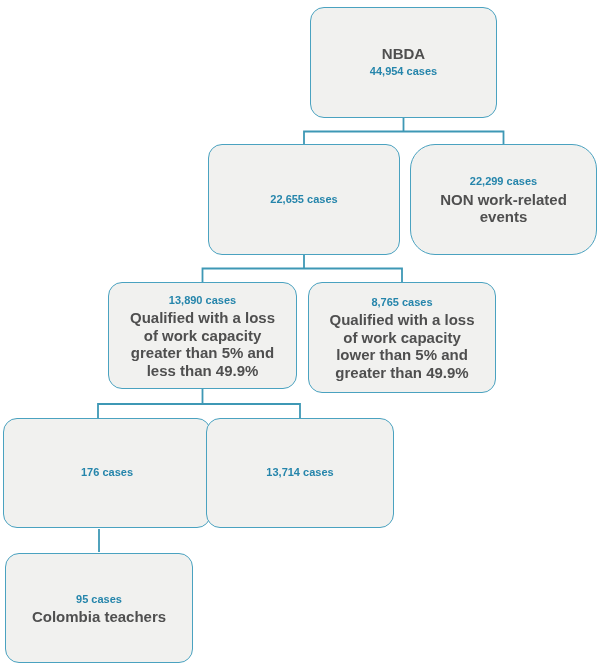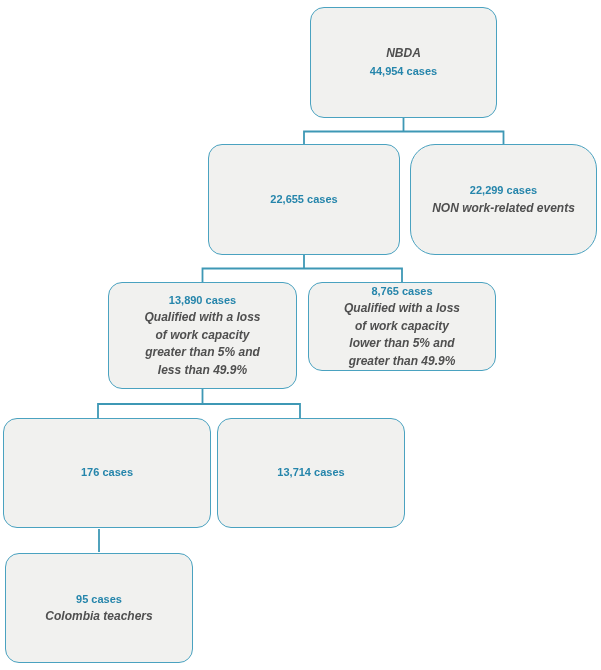--- a/index.html
+++ b/index.html
@@ -46,32 +46,31 @@
   .cases {
     color: var(--accent);
     font-weight: bold;
     font-size: 11px;
     line-height: 17.5px;
     white-space: pre-line;
   }
   .label {
     color: var(--text);
     font-weight: bold;
-    font-size: 12px;
+    font-size: 15px;
     line-height: 17.5px;
     white-space: pre-line;
-    font-style: italic;
   }
   #node-nbda              { left: 310px; top: 7px;   width: 187px; height: 111px; }
   #node-work-related      { left: 208px; top: 144px; width: 192px; height: 111px; }
   #node-non-work-related  { left: 410px; top: 144px; width: 187px; height: 111px; border-radius: 25px; }
   #node-loss-greater      { left: 108px; top: 282px; width: 189px; height: 107px; }
-  #node-loss-lower        { left: 308px; top: 282px; width: 188px; height: 89px; }
+  #node-loss-lower        { left: 308px; top: 282px; width: 188px; height: 111px; }
   #node-comm-disorders    { left: 3px;   top: 418px; width: 208px; height: 110px; }
-  #node-other-diseases    { left: 206px; top: 418px; width: 188px; height: 110px; margin-left: 11px; }
+  #node-other-diseases    { left: 206px; top: 418px; width: 188px; height: 110px; }
   #node-colombia-teachers { left: 5px;   top: 553px; width: 188px; height: 110px; }
 </style>
 </head>
 <body>
 
 <div class="canvas">
 
   <svg class="connectors" viewBox="0 0 601 670">
     <path d="M403.5 118 V131.5 M304 144 V131.5 H503.5 V144"></path>
     <path d="M304 255 V268.5 M202.5 282 V268.5 H402 V282"></path>

